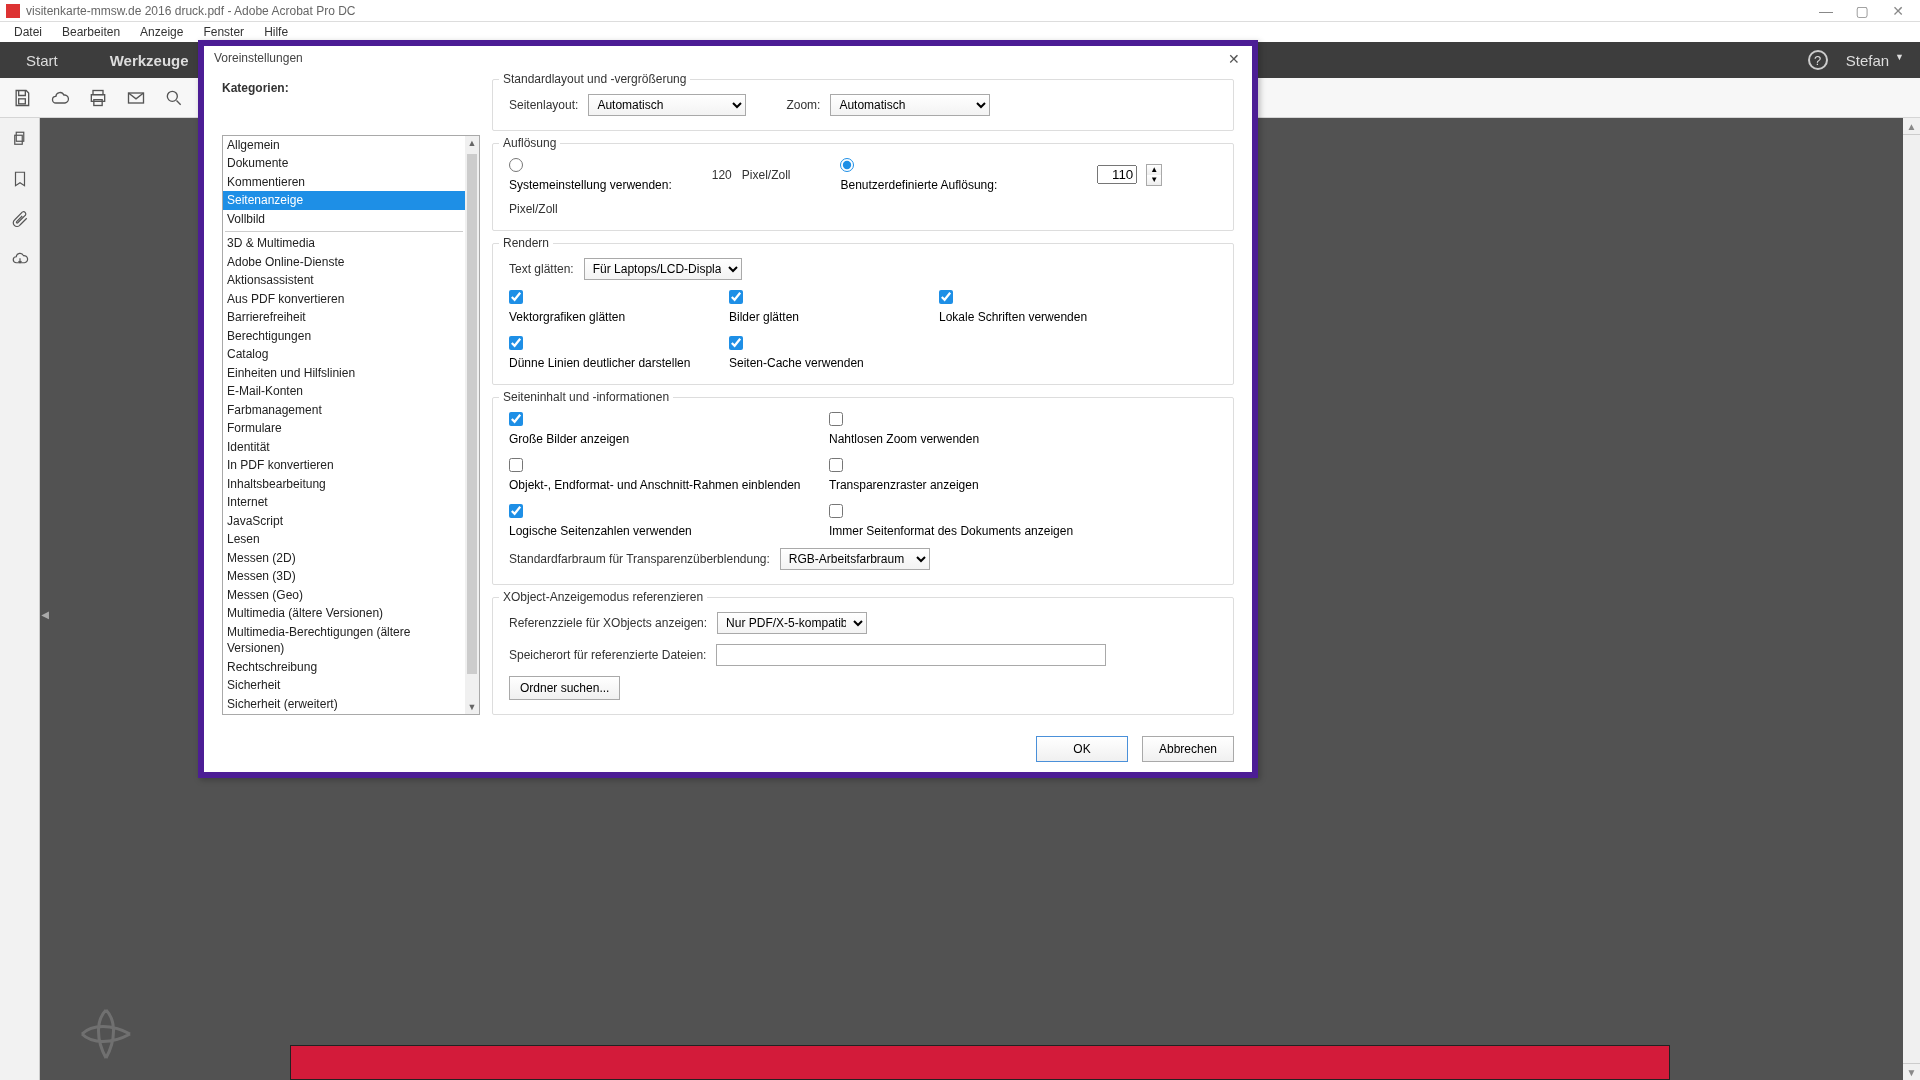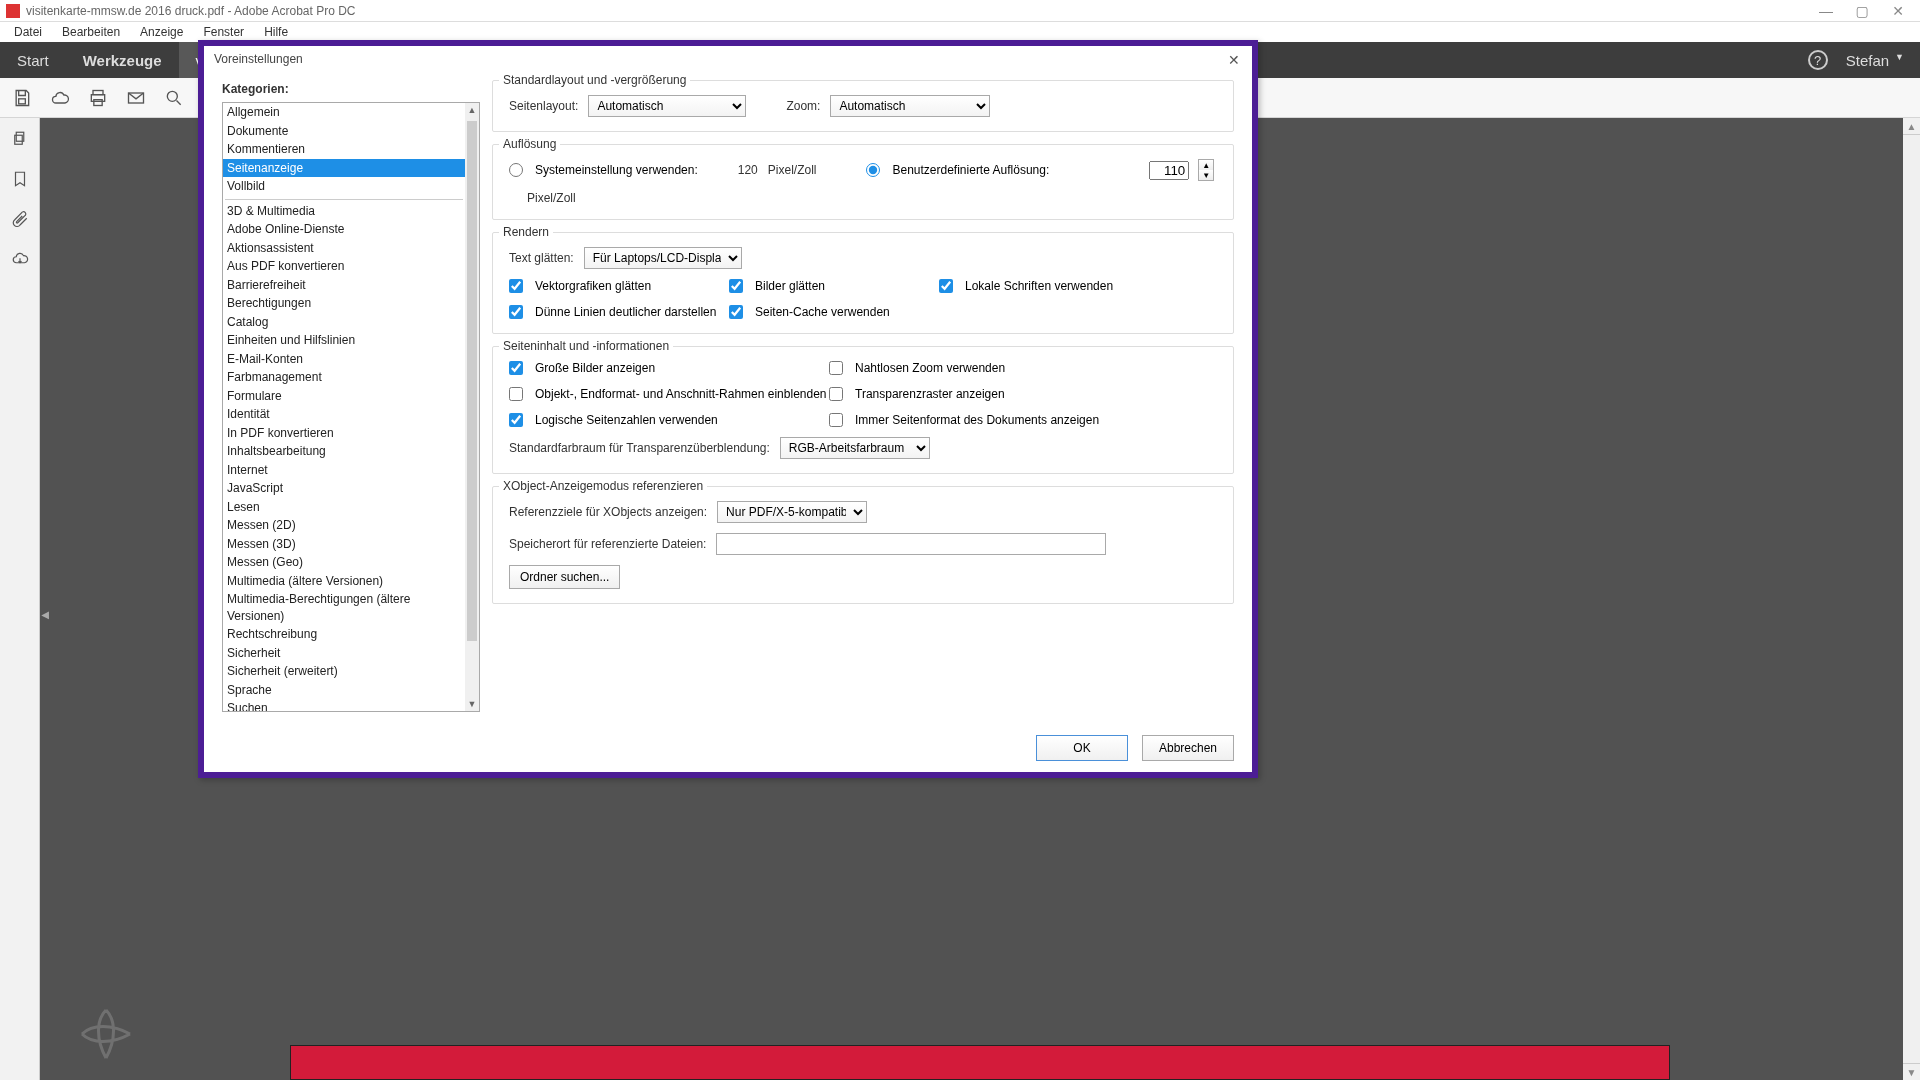--- a/index.html
+++ b/index.html
@@ -48,21 +48,21 @@
 
 
 .tabbar {
   height: 36px;
   background: #3d3d3d;
   display: flex;
   align-items: center;
   color: #ddd;
 }
 .tabbar .tab {
-  padding: 0 17px;
+  padding: 0 26px;
   height: 100%;
   display: flex;
   align-items: center;
   font-size: 15px;
 }
 .tabbar .tab.doc {
   background: #585858;
   color: #fff;
 }
 .tabbar .spacer { flex: 1; }
@@ -196,20 +196,21 @@
   display: flex; flex-direction: column;
 }
 .cat-label { font-size: 12px; color: #333; margin-bottom: 6px; padding-top: 6px; font-weight: bold;}
 .cat-list {
   flex: 1;
   border: 1px solid #a9a9a9;
   background: #fff;
   overflow: hidden;
   position: relative;
   font-size: 12px;
+  margin-top: 34px;
 }
 .cat-list .inner {
   position: absolute; inset: 0 14px 0 0;
   overflow: hidden;
 }
 .cat-list .scroll {
   position: absolute; right: 0; top: 0; bottom: 0; width: 14px;
   background: #f0f0f0;
 }
 .cat-list .scroll .thumb {
@@ -279,21 +280,21 @@
   height: 22px;
 }
 .spin span {
   width: 14px; height: 10.5px; font-size: 8px;
   display: flex; align-items: center; justify-content: center;
   background: linear-gradient(#fff,#eee);
 }
 input[type=radio], input[type=checkbox] {
   width: 14px; height: 14px; accent-color: #1e8fe6;
 }
-label.cb { display: inline-flex; gap: 12px; font-size: 12px; }
+label.cb { display: inline-flex; gap: 6px; font-size: 12px; flex-direction: column; }
 
 .cb-grid {
   display: grid;
   grid-template-columns: 220px 210px 1fr;
   row-gap: 12px;
   margin-top: 10px;
 }
 .cb-grid2 {
   display: grid;
   grid-template-columns: 320px 1fr;

